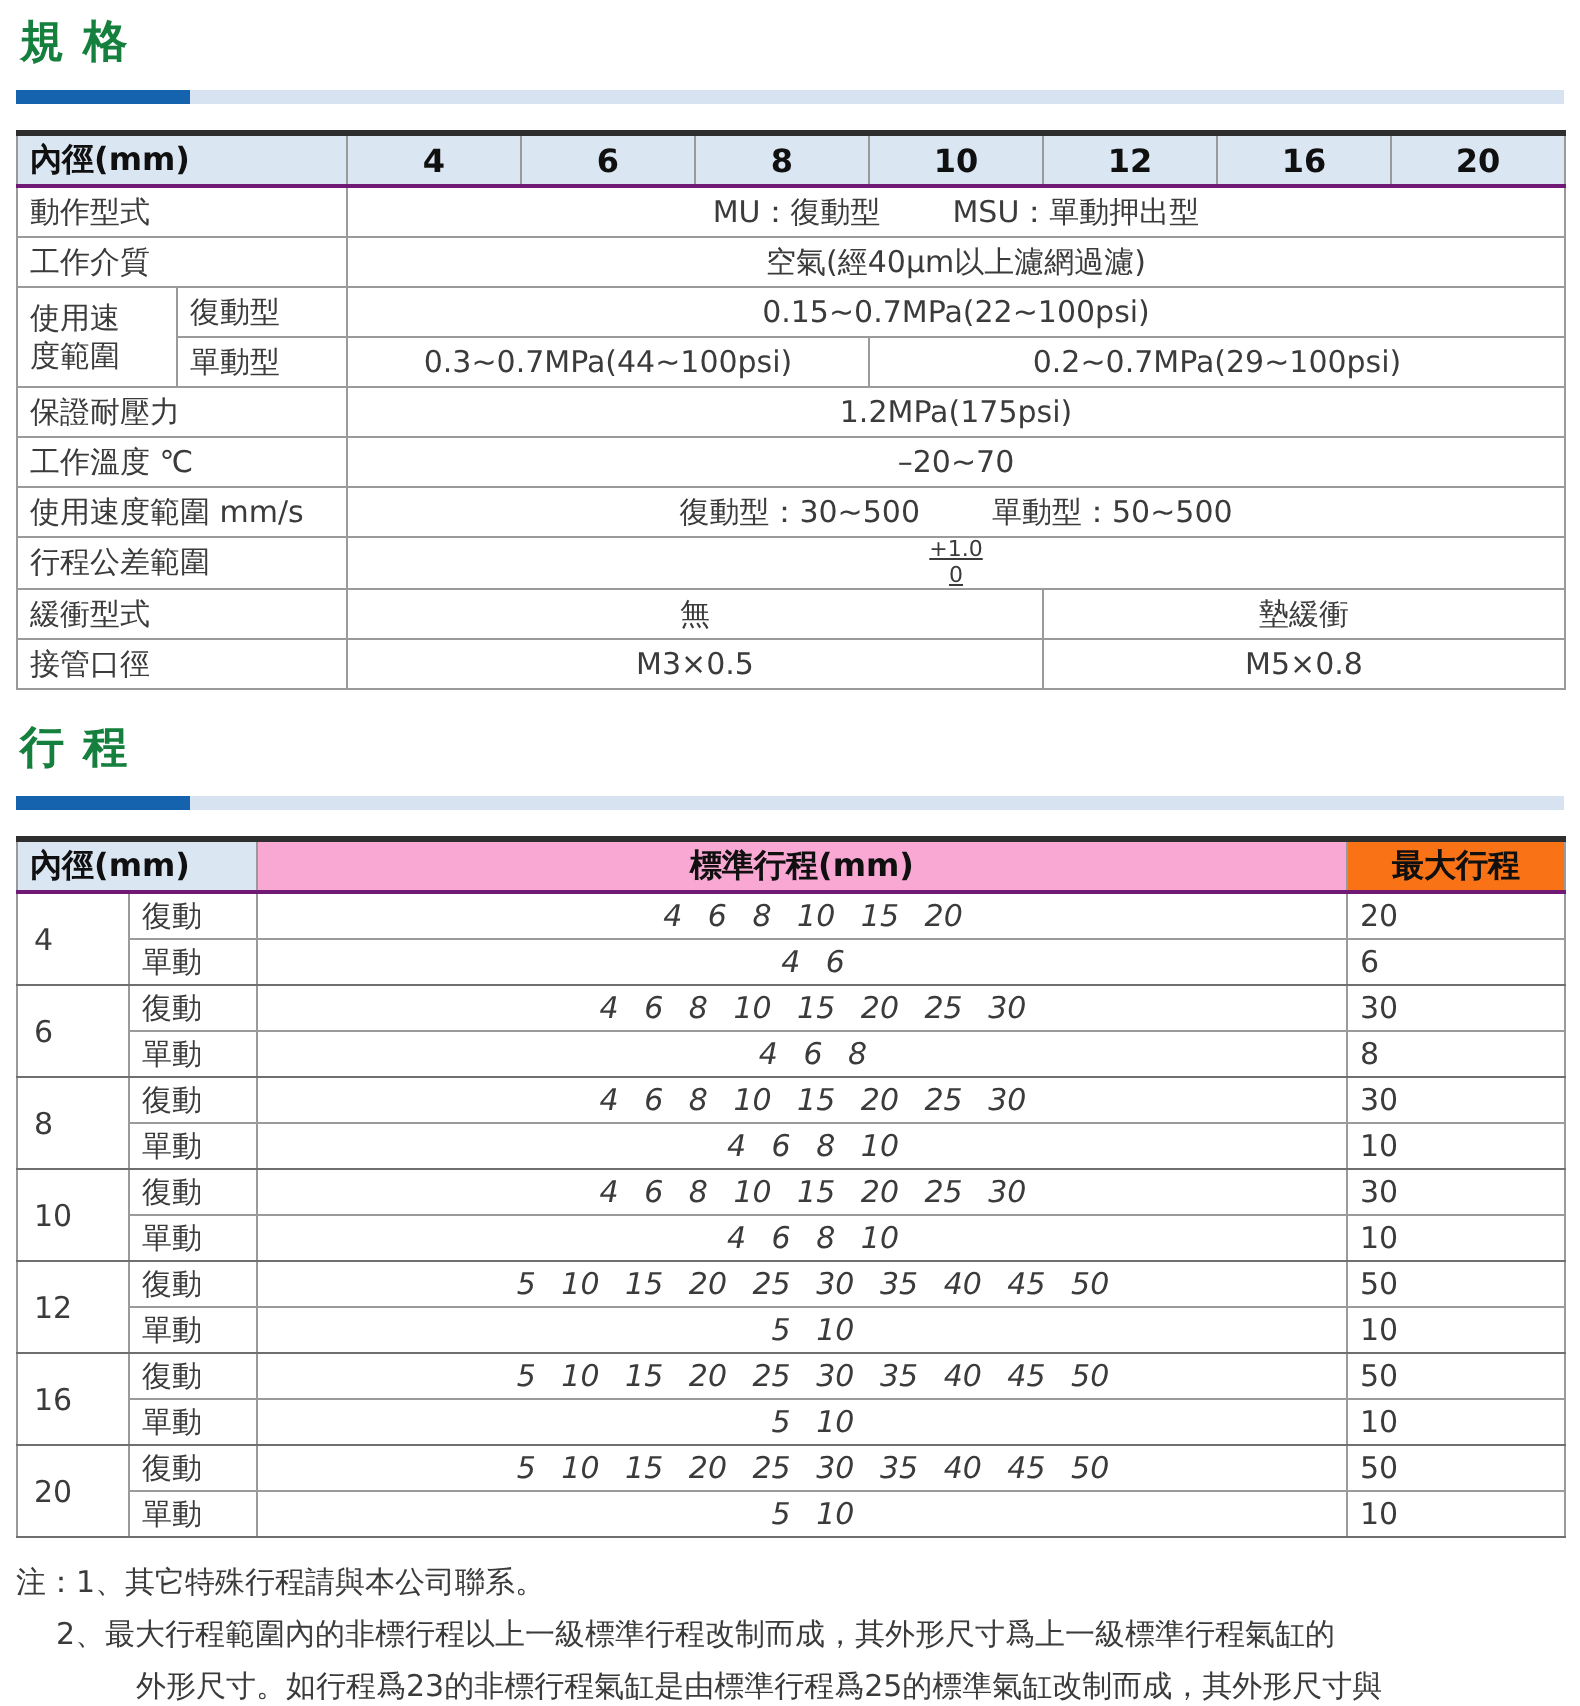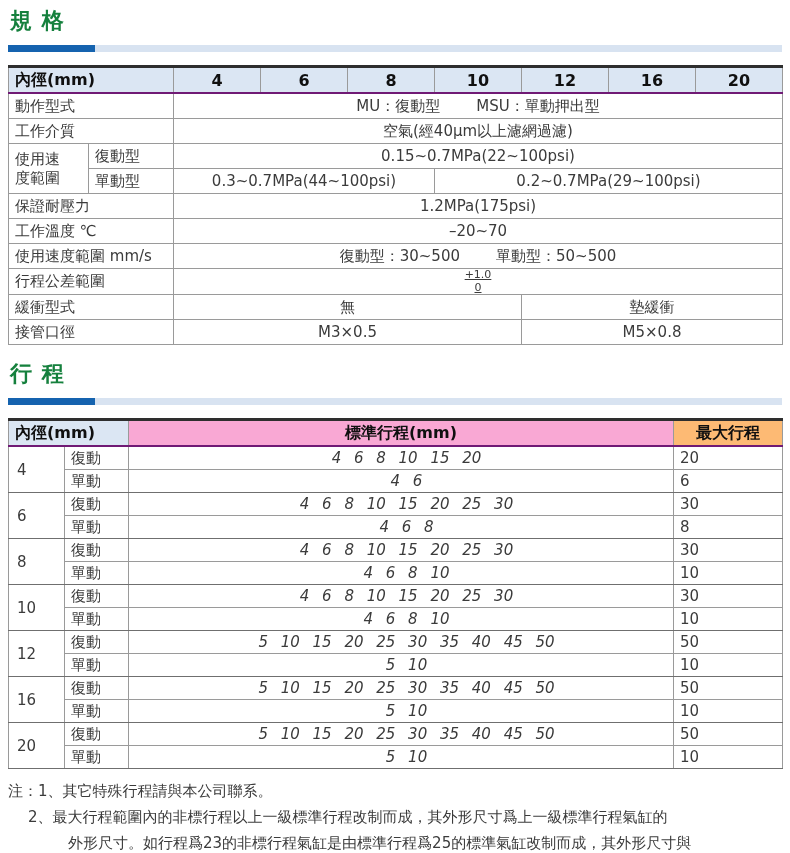--- a/index.html
+++ b/index.html
@@ -166,21 +166,21 @@
     <colgroup>
       <col style="width:56px">
         <col style="width:64px">
         <col style="width:545px">
         <col style="width:109px">
     </colgroup>
     <tbody>
         <tr class="head">
       <th class="lab nb" colspan="2" style="background: rgb(219, 230, 243);">內徑(mm)</th>
       <th class="std" style="background: #f9a8d4;">標準行程(mm)</th>
-      <th class="mx" style="background: #fdba74;">最大行程</th>
+      <th class="mx" style="background: #f97316;">最大行程</th>
     </tr>
 
     <tr>
       <td class="bore nb" rowspan="2">4</td>
       <td class="type">復動</td>
       <td class="strokes">4 6 8 10 15 20</td>
       <td class="maxv">20</td>
     </tr>
     <tr class="ge">
       <td class="type">單動</td>

